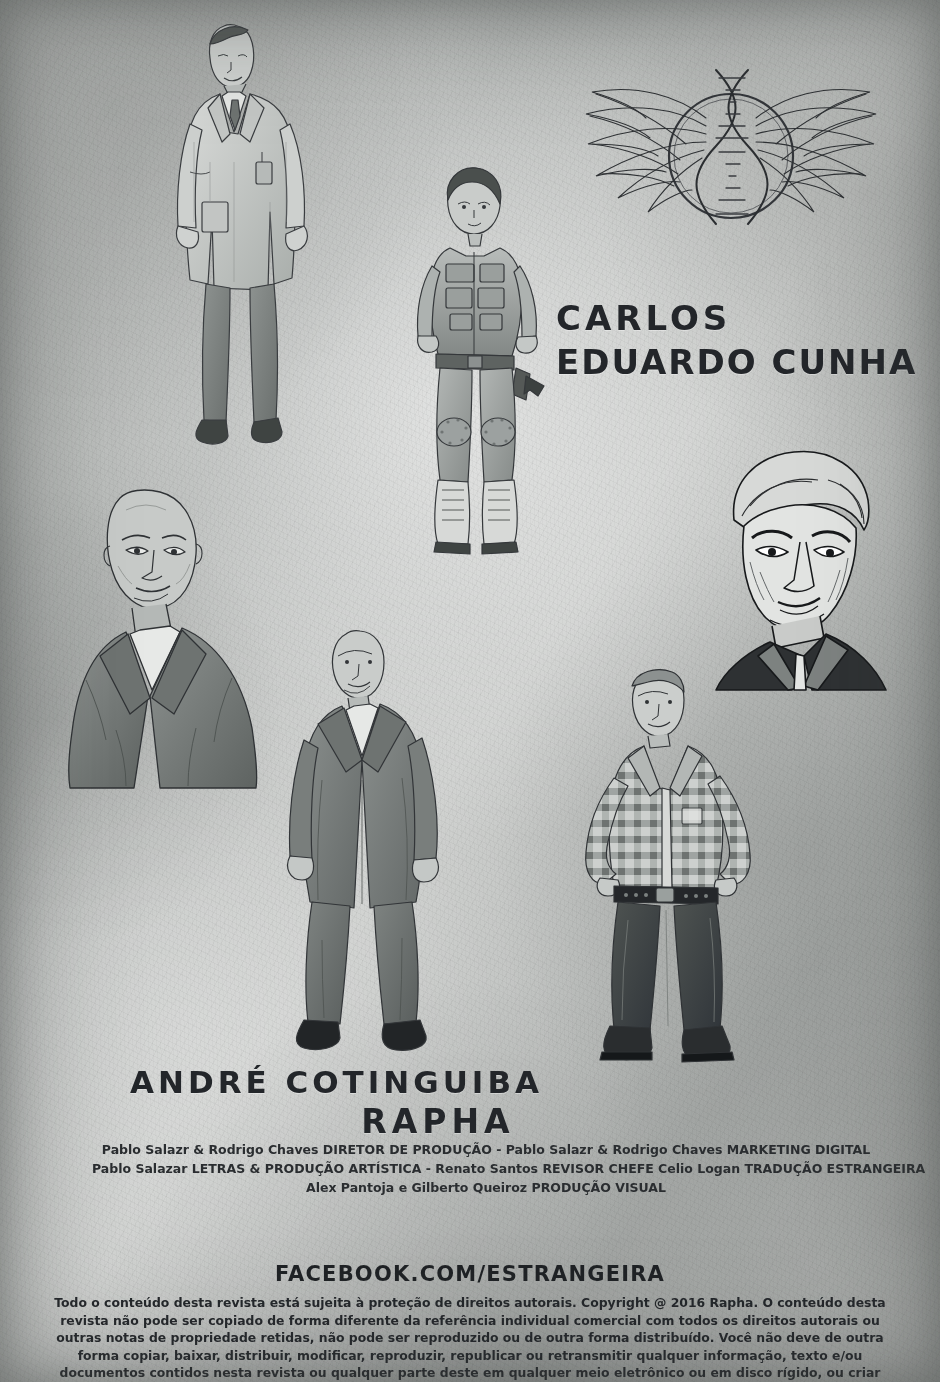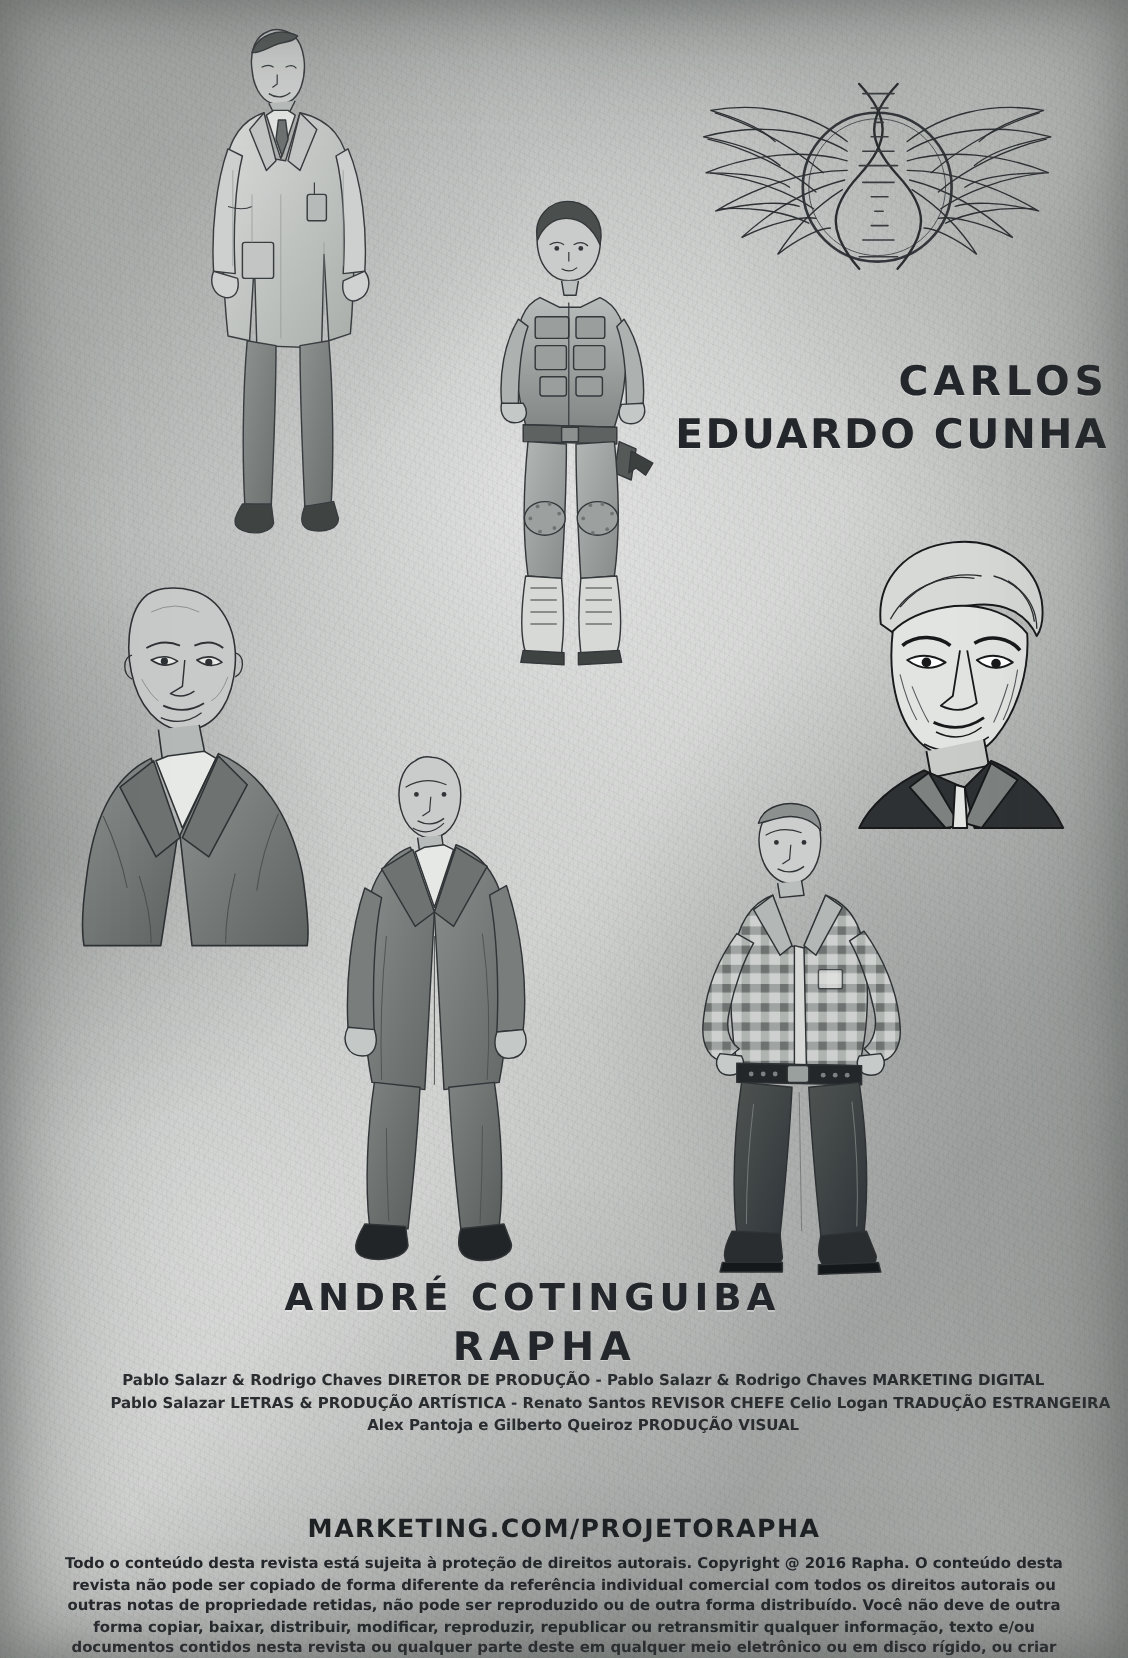--- a/index.html
+++ b/index.html
@@ -54,29 +54,29 @@
   .stencil{
     font-family:"DejaVu Sans", sans-serif;
     font-weight:bold;
     letter-spacing:4px;
     color:#23262a;
     text-transform:uppercase;
     text-shadow:0 1px 0 rgba(255,255,255,.35);
   }
   #title-carlos{
     position:absolute;left:556px;top:296px;width:368px;
-    text-align:right;font-size:34px;line-height:44px;
+    text-align:left;font-size:34px;line-height:44px;
   }
   #title-carlos .l2{letter-spacing:2px;}
   #title-andre{
     position:absolute;left:130px;top:1062px;width:520px;
-    text-align:right;font-size:31px;line-height:40px;
+    text-align:left;font-size:31px;line-height:40px;
   }
   #title-rapha{
-    position:absolute;left:274px;top:1102px;width:360px;
+    position:absolute;left:258px;top:1102px;width:360px;
     text-align:center;font-size:33px;letter-spacing:5px;
   }
 
   
   .credits{
     position:absolute;left:60px;top:1140px;width:820px;
     text-align:center;color:#2a2d30;
     font-family:"DejaVu Sans", sans-serif;
     font-size:12.5px;line-height:19px;font-weight:600;
   }
@@ -526,18 +526,18 @@
 
   <div id="title-andre" class="stencil">ANDRÉ COTINGUIBA</div>
   <div id="title-rapha" class="stencil">RAPHA</div>
 
   <div class="credits">
     <div class="row">Pablo Salazr &amp; Rodrigo Chaves DIRETOR DE PRODUÇÃO - Pablo Salazr &amp; Rodrigo Chaves MARKETING DIGITAL</div>
     <div class="row">Pablo Salazar LETRAS &amp; PRODUÇÃO ARTÍSTICA - Renato Santos REVISOR CHEFE  Celio Logan TRADUÇÃO ESTRANGEIRA</div>
     <div class="row">Alex Pantoja e Gilberto Queiroz PRODUÇÃO VISUAL</div>
   </div>
 
-  <div id="facebook">MARKETING.COM/PROJETORAPHA</div>
+  <div id="facebook">FACEBOOK.COM/ESTRANGEIRA</div>
 
   <div id="legal">Todo o conteúdo desta revista está sujeita à proteção de direitos autorais. Copyright @ 2016 Rapha. O conteúdo desta revista não pode ser copiado de forma diferente da referência individual comercial com todos os direitos autorais ou outras notas de propriedade retidas, não pode ser reproduzido ou de outra forma distribuído. Você não deve de outra forma copiar, baixar, distribuir, modificar, reproduzir, republicar ou retransmitir qualquer informação, texto e/ou documentos contidos nesta revista ou qualquer parte deste em qualquer meio eletrônico ou em disco rígido, ou criar qualquer trabalho derivado com base nessas imagens, texto ou documentos, sem o consentimento expresso por escrito dos Autores do Rapha.</div>
 
   <div class="vignette"></div>
 </div>
 
 </body></html>

